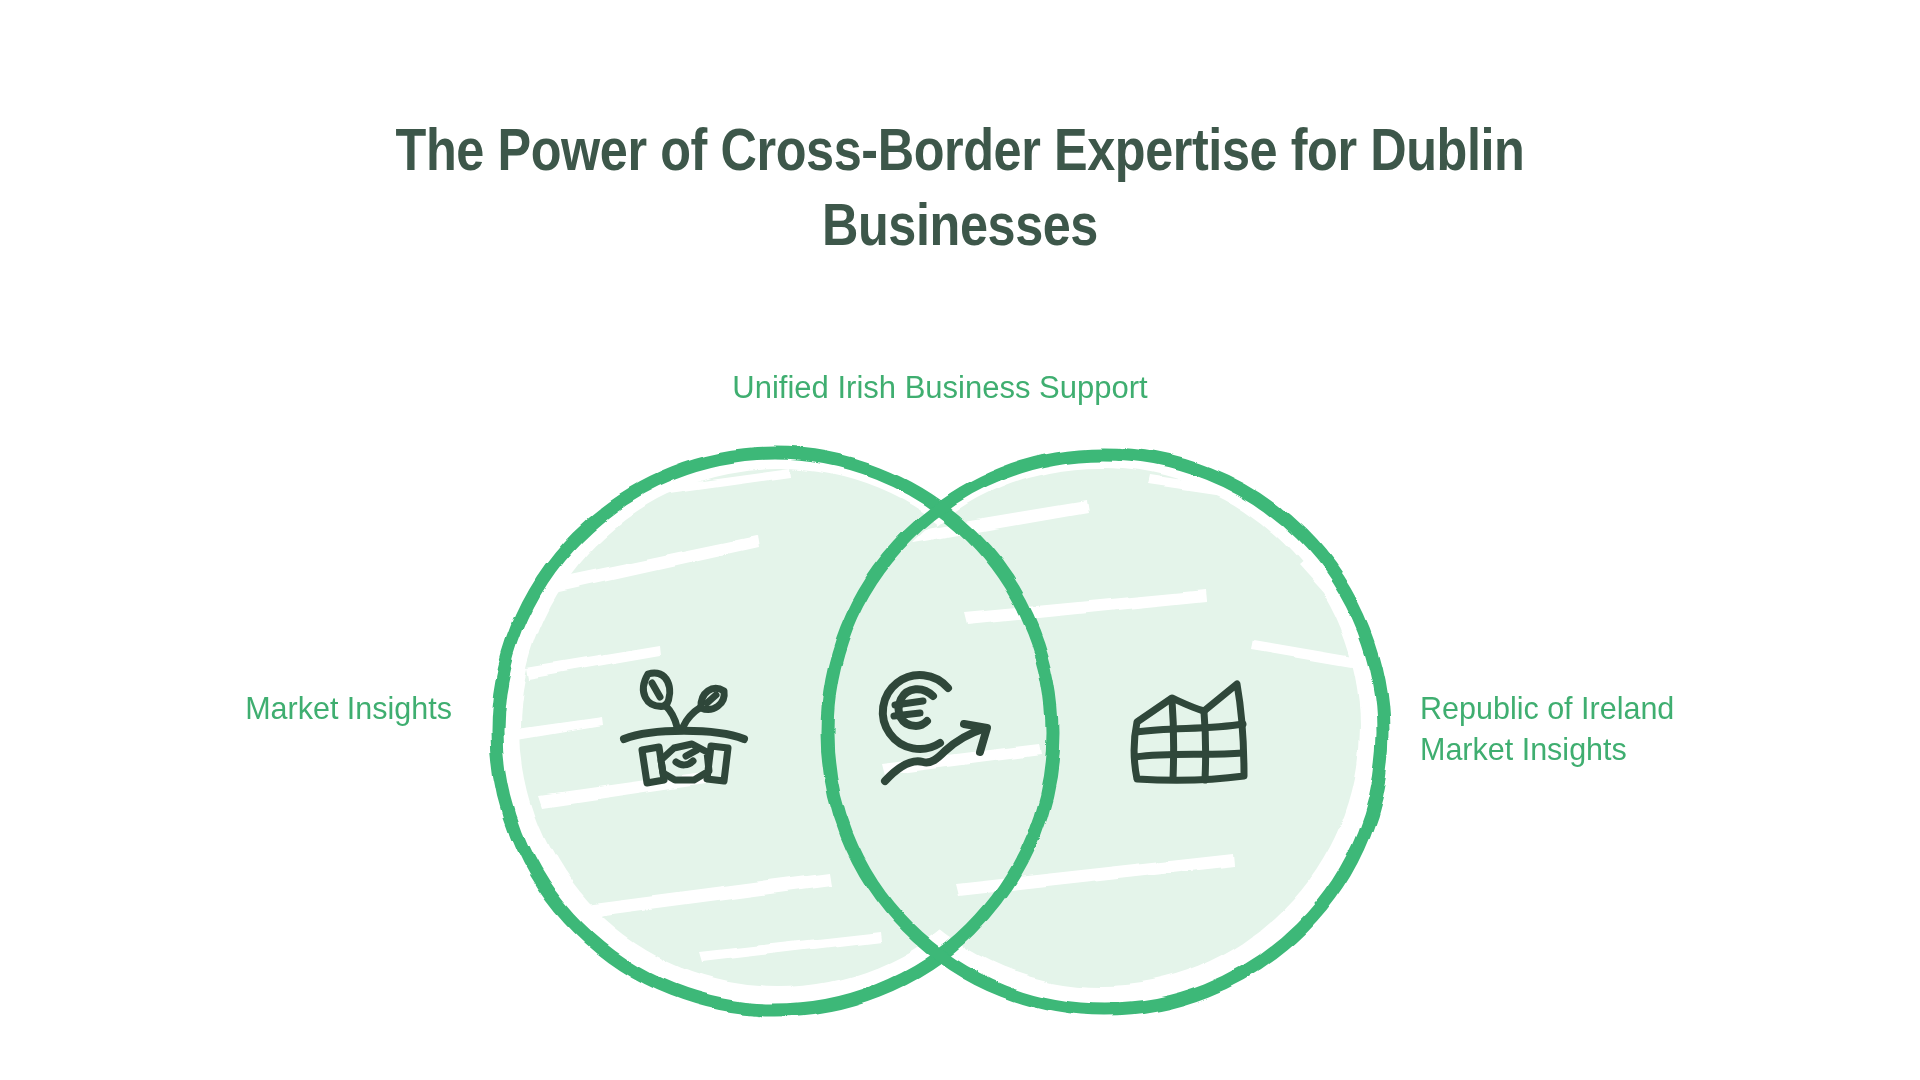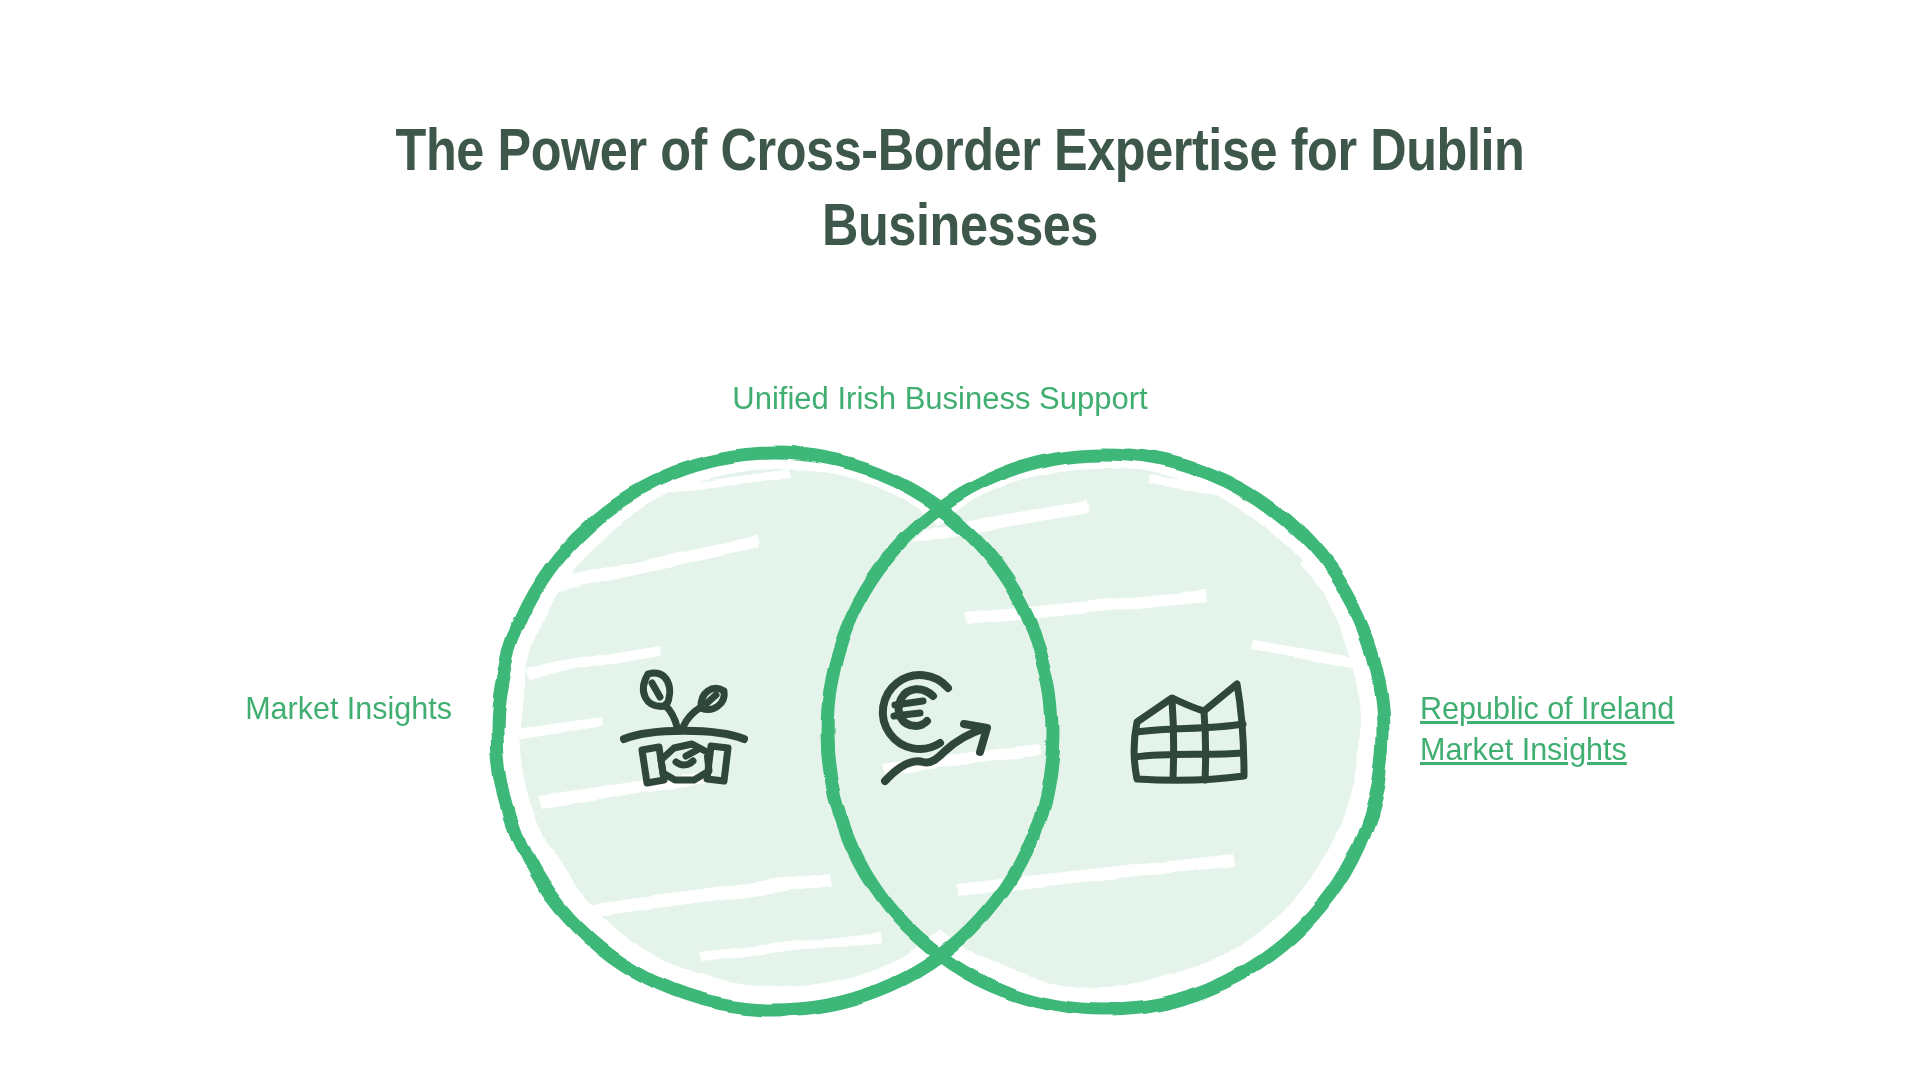--- a/index.html
+++ b/index.html
@@ -16,31 +16,31 @@
 
   .title{
     position:absolute;top:112px;left:0;width:1920px;
     text-align:center;color:var(--title-color);
     font-weight:700;font-size:60px;line-height:75px;letter-spacing:-0.5px;
     transform:scaleX(0.84);transform-origin:50% 0;
   }
   .title .line{white-space:nowrap;}
 
   .center-label{
-    position:absolute;top:379px;left:0;width:1880px;text-align:center;
+    position:absolute;top:368px;left:0;width:1880px;text-align:center;
     color:var(--label-green);font-size:31px;font-weight:400;line-height:40px;
   }
 
   .side-label{
     position:absolute;top:688px;color:var(--label-green);
     font-size:30.5px;font-weight:400;line-height:41px;
   }
   .side-label .line{white-space:nowrap;}
   .side-label.left{left:100px;width:352px;text-align:right;}
-  .side-label.right{left:1420px;width:400px;text-align:left;text-decoration:underline;}
+  .side-label.right{left:1420px;width:400px;text-align:left;}
 
   .venn-svg{position:absolute;left:0;top:0;width:1920px;height:1080px;}
 
   .c-fill{fill:var(--circle-fill);}
   .c-stroke{fill:none;stroke:var(--circle-stroke);stroke-width:13;stroke-linecap:round;}
   .streak{fill:#ffffff;}
   .icon-line{fill:none;stroke:var(--icon-dark);stroke-linecap:round;stroke-linejoin:round;}
   .sw7{stroke-width:7px;}
   .sw8{stroke-width:8px;}
 </style>

